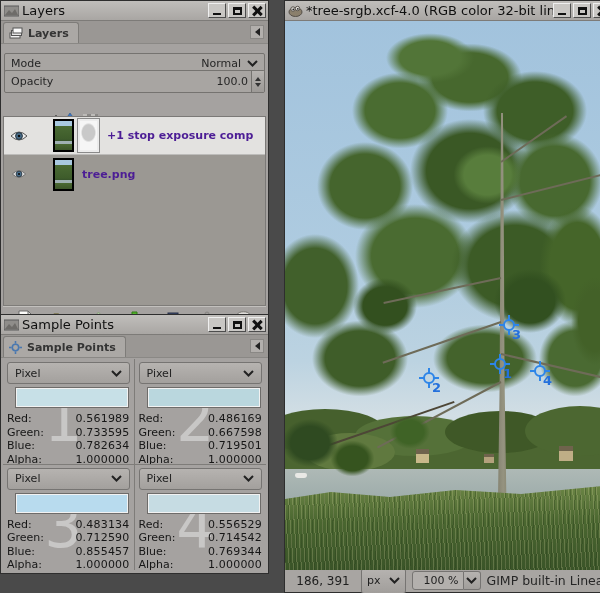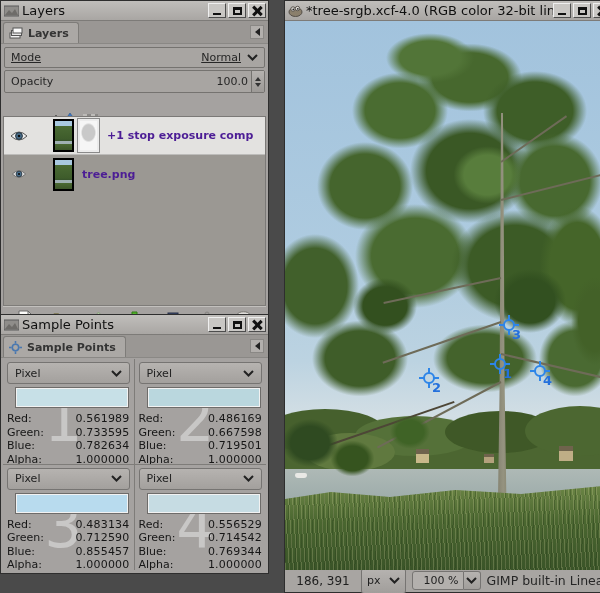--- a/index.html
+++ b/index.html
@@ -24,21 +24,21 @@
   .glyph-x1::before { transform:rotate(45deg);} .glyph-x1::after { transform:rotate(-45deg);}
 
   .tabbar { height:23px; background:#9a9794; border-bottom:1px solid #8a8885; display:flex; align-items:flex-end; padding:1px 2px 0 2px; position:relative; }
   .tab { height:21px; background:#aba8a5; border:1px solid #7e7c79; border-bottom:none; border-radius:3px 3px 0 0; display:flex; align-items:center; padding:0 9px 0 5px; gap:5px; }
   .tab .tlabel { font-weight:bold; color:#343434; font-size:11px; }
   .tabmenu-btn { position:absolute; right:4px; top:4px; width:14px; height:14px; background:#b2afac; border:1px solid #8a8885; display:flex; align-items:center; justify-content:center; }
   .tri-left { width:0; height:0; border:4px solid transparent; border-right:5px solid #222; margin-right:3px; }
 
   
   .combo-row { position:absolute; left:3px; right:3px; height:21px; background:#a8a5a2; border:1px solid #757370; border-radius:2px; display:flex; align-items:center; padding:0 6px; color:#262626; }
-  #mode-row { top:46px;text-decoration:underline; }
+  #mode-row { top:52px; }
   #opacity-row { top:69px; height:23px; padding-right:16px; }
   .combo-row .spacer { flex:1; }
   .chev { width:11px; height:7px; margin-left:6px; flex:none; }
   .spinner { position:absolute; right:0; top:0; bottom:0; width:13px; border-left:1px solid #757370; display:flex; flex-direction:column; align-items:center; justify-content:center; gap:2px; background:linear-gradient(#b5b2af,#9d9a97); }
   .tri-up { width:0; height:0; border:3px solid transparent; border-bottom:4px solid #333; }
   .tri-down { width:0; height:0; border:3px solid transparent; border-top:4px solid #333; }
 
   #lock-row { position:absolute; top:94px; left:8px; right:3px; height:19px; display:flex; align-items:center; gap:4px; color:#3d3d3d;margin-top:16px; }
   #lock-row .licon { width:16px; height:16px; }
 

